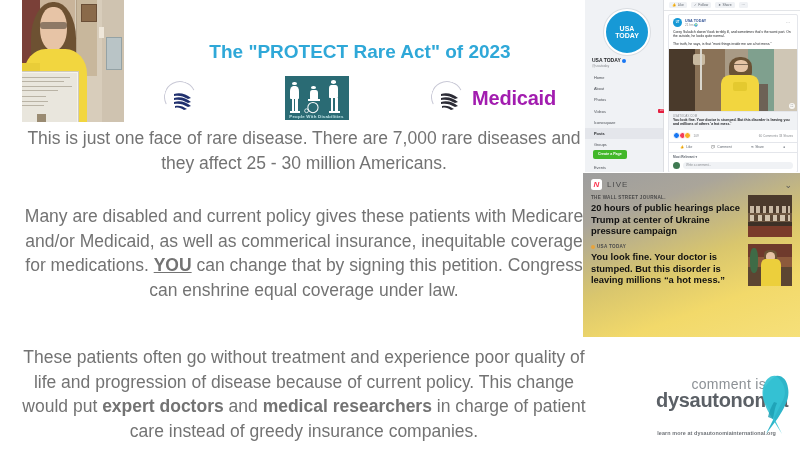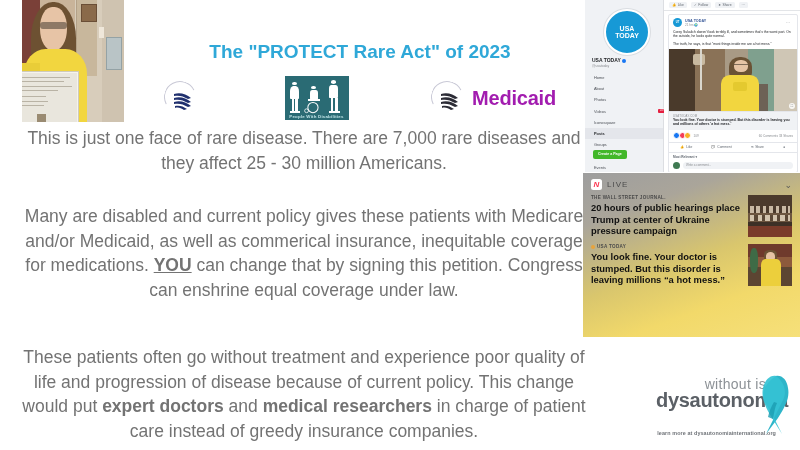--- a/index.html
+++ b/index.html
@@ -388,21 +388,21 @@
             <div class="pl"></div>
             <div class="hr"></div>
             <div class="hd"></div>
             <div class="sh"></div>
           </div>
         </div>
       </div>
   </div>
 
   <div class="dys">
-    <div class="d1">without is</div>
+    <div class="d1">comment is</div>
     <div class="d2">dysautonomia</div>
     <div class="d4">learn more at dysautonomiainternational.org</div>
     <svg class="ribbon" viewBox="0 0 44 62">
       <path d="M22 2 C10 10 6 20 12 30 L20 44 L12 60 L24 44 C31 33 36 24 34 14 C33 6 28 1 22 2 Z" fill="#2eb5c9"></path>
       <path d="M22 2 C30 8 34 18 28 28 L20 44 L28 60 L18 44 C11 33 7 23 9 14 C11 6 16 1 22 2 Z" fill="#35c2d4" opacity=".92"></path>
       <path d="M20 28 C17 33 15 38 14 43 L19 45 C20 39 21 33 23 29 Z" fill="#1b9cb2" opacity=".8"></path>
     </svg>
   </div>
 
 </div>

